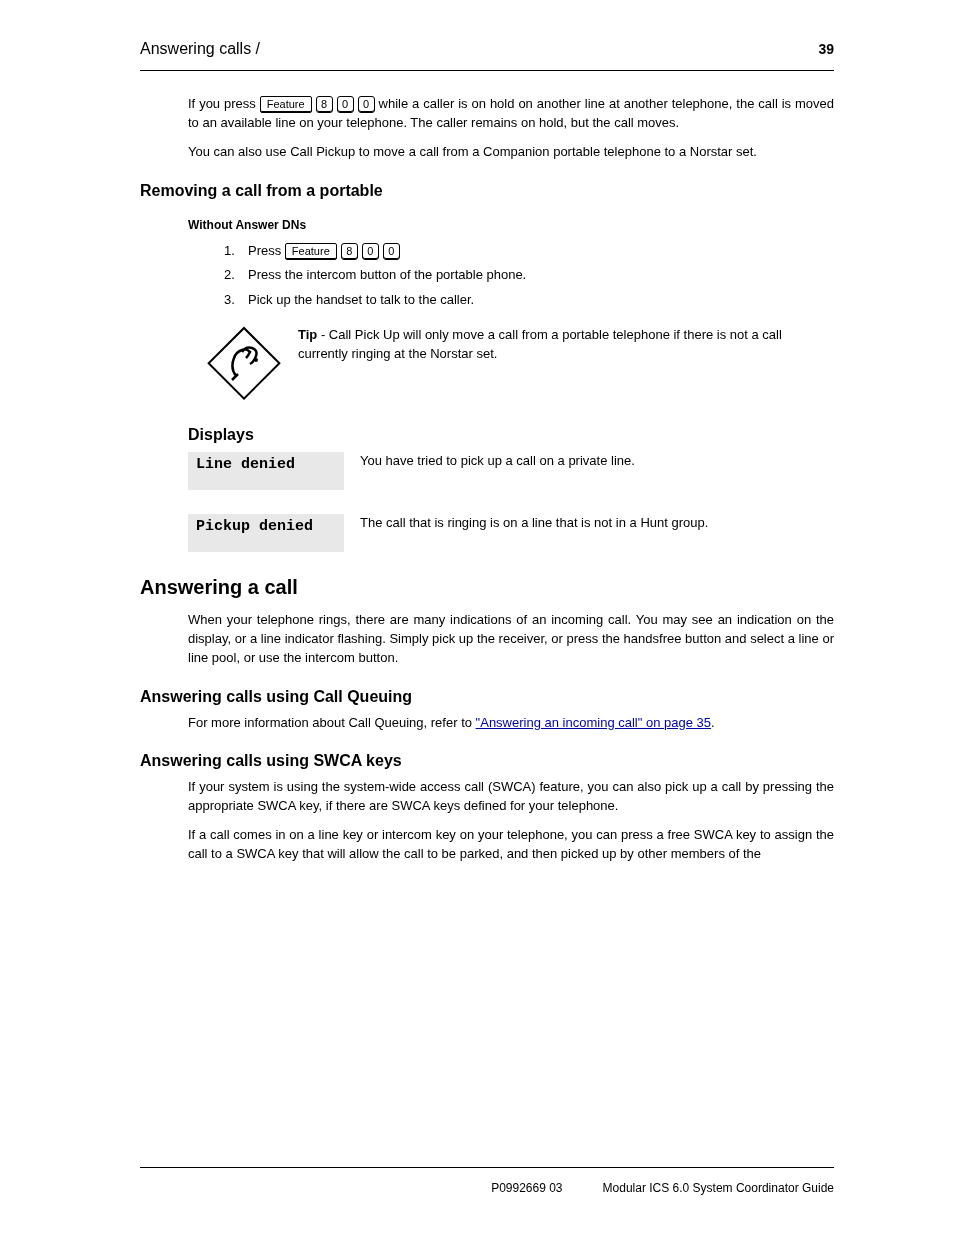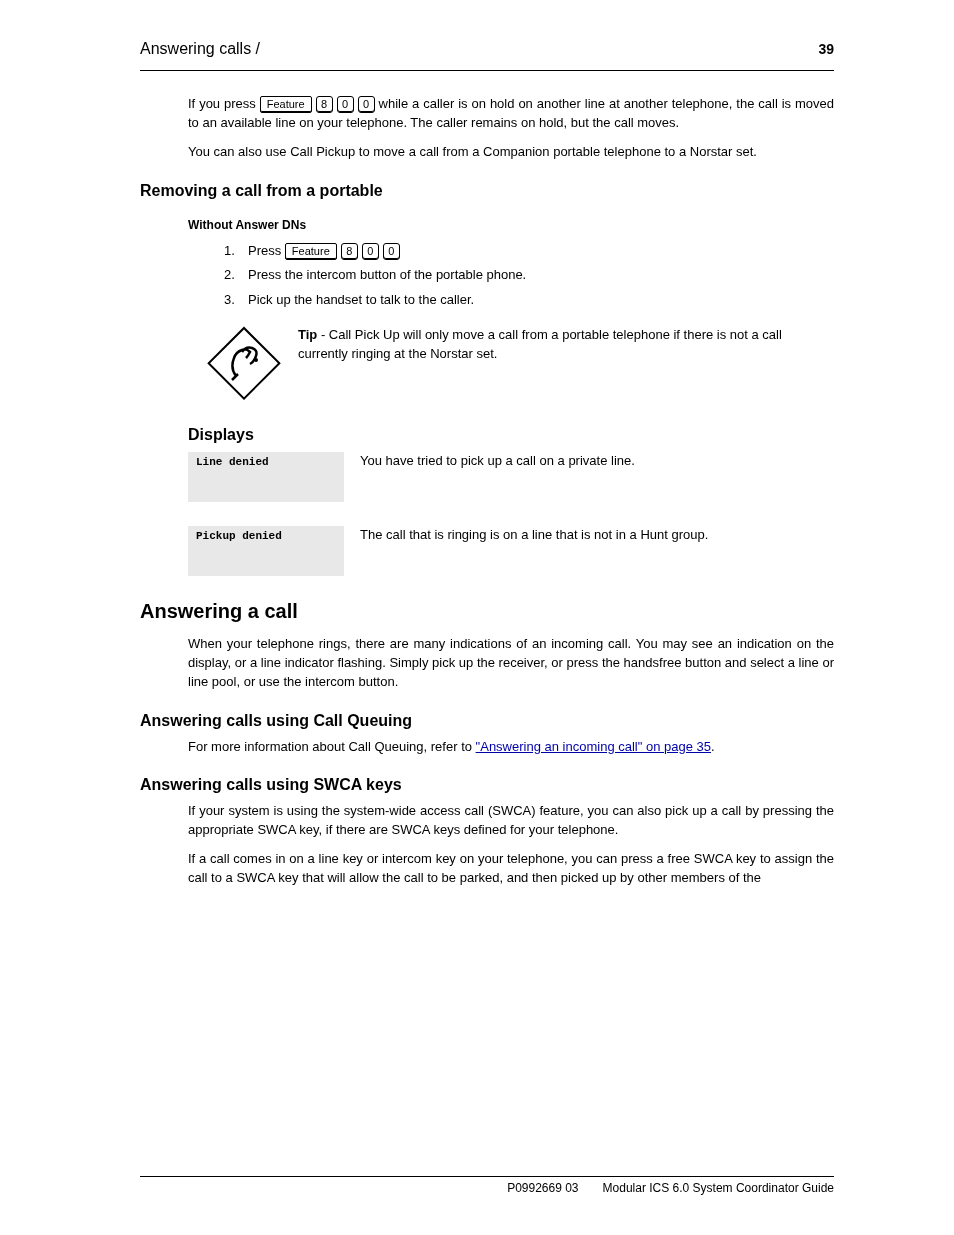--- a/index.html
+++ b/index.html
@@ -130,24 +130,24 @@
     margin-left: 48px;
   }
   .display-row {
     display: flex;
     gap: 16px;
     margin-bottom: 24px;
   }
   .display-screen {
     background: #e8e8e8;
     width: 156px;
-    height: 50px;
+    height: 38px;
     padding: 4px 8px;
     font-family: "Courier New", monospace;
-    font-size: 11px;
+    font-size: 15px;
     font-weight: bold;
     flex-shrink: 0;
   }
   .display-desc {
     font-size: 13px;
     line-height: 1.45;
     flex: 1;
   }
   .indent-para {
     margin-left: 48px;
@@ -155,24 +155,24 @@
   .link {
     color: #0000aa;
     text-decoration: underline;
   }
   .footer {
     position: absolute;
     bottom: 40px;
     left: 140px;
     right: 120px;
     border-top: 1.5px solid #000;
-    padding-top: 4px;
+    padding-top: 13px;
     display: flex;
     justify-content: flex-end;
-    gap: 24px;
+    gap: 40px;
     font-size: 12px;
   }
 </style>
 </head>
 <body>
 
 <div class="page-container">
 
   <div class="header">
     <span>Answering calls /</span>

